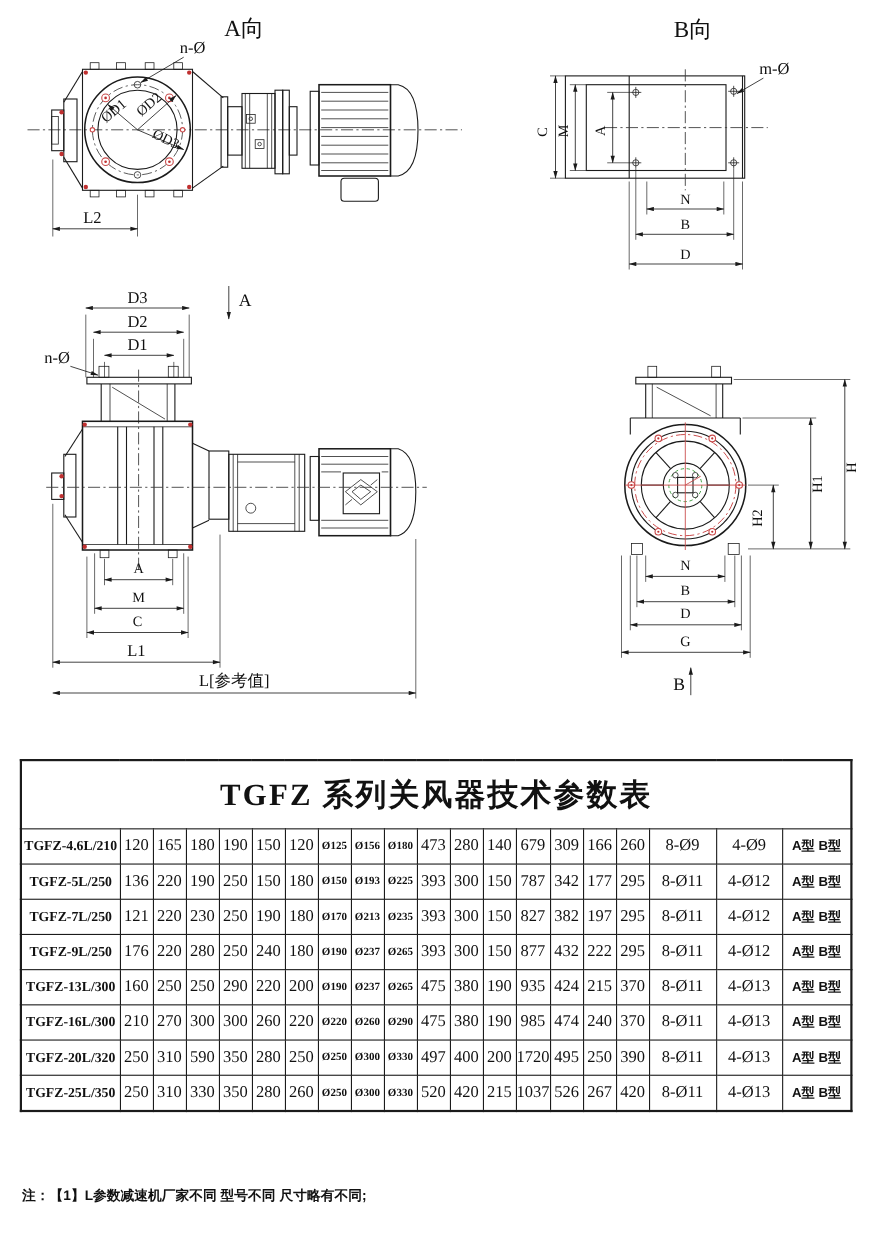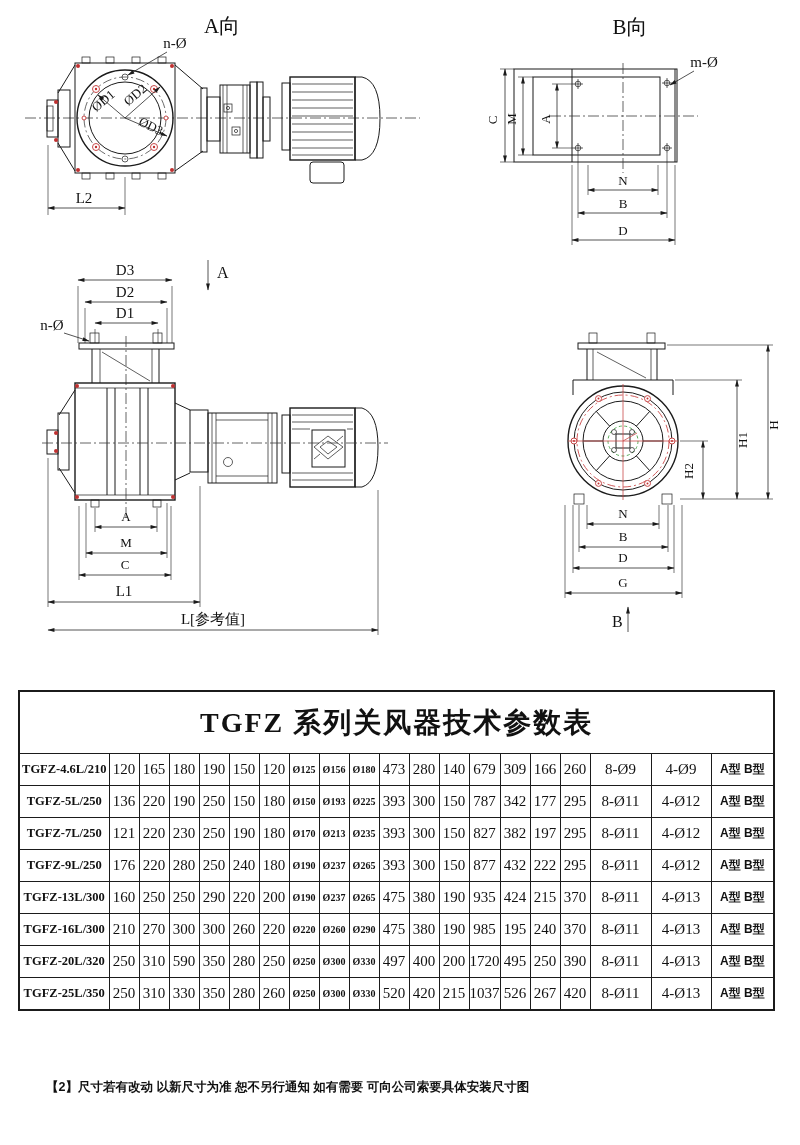--- a/index.html
+++ b/index.html
@@ -604,21 +604,21 @@
     <td class="num">300</td>
     <td class="num">260</td>
     <td class="num">220</td>
     <td class="num sm">Ø220</td>
     <td class="num sm">Ø260</td>
     <td class="num sm">Ø290</td>
     <td class="num">475</td>
     <td class="num">380</td>
     <td class="num">190</td>
     <td class="num">985</td>
-    <td class="num">195</td>
+    <td class="num">474</td>
     <td class="num">240</td>
     <td class="num">370</td>
     <td class="num left">8-Ø11</td>
     <td class="num left">4-Ø13</td>
     <td class="rotor">A型 B型</td>
   </tr>
   <tr class="datarow">
     <td class="model">TGFZ-20L/320</td>
     <td class="num">250</td>
     <td class="num">310</td>
@@ -659,14 +659,14 @@
     <td class="num">267</td>
     <td class="num">420</td>
     <td class="num left">8-Ø11</td>
     <td class="num left">4-Ø13</td>
     <td class="rotor">A型 B型</td>
   </tr>
   </tbody>
 </table>
 
 <div class="notes">
-  <div class="l2"><span>【2】尺寸若有改动 以新尺寸为准 恕不另行通知 如有需要 可向公司索要具体安装尺寸图</span></div>
+  <div><span>注：</span><span>【1】L参数减速机厂家不同 型号不同 尺寸略有不同;</span></div>
 </div>
 
 </body></html>

